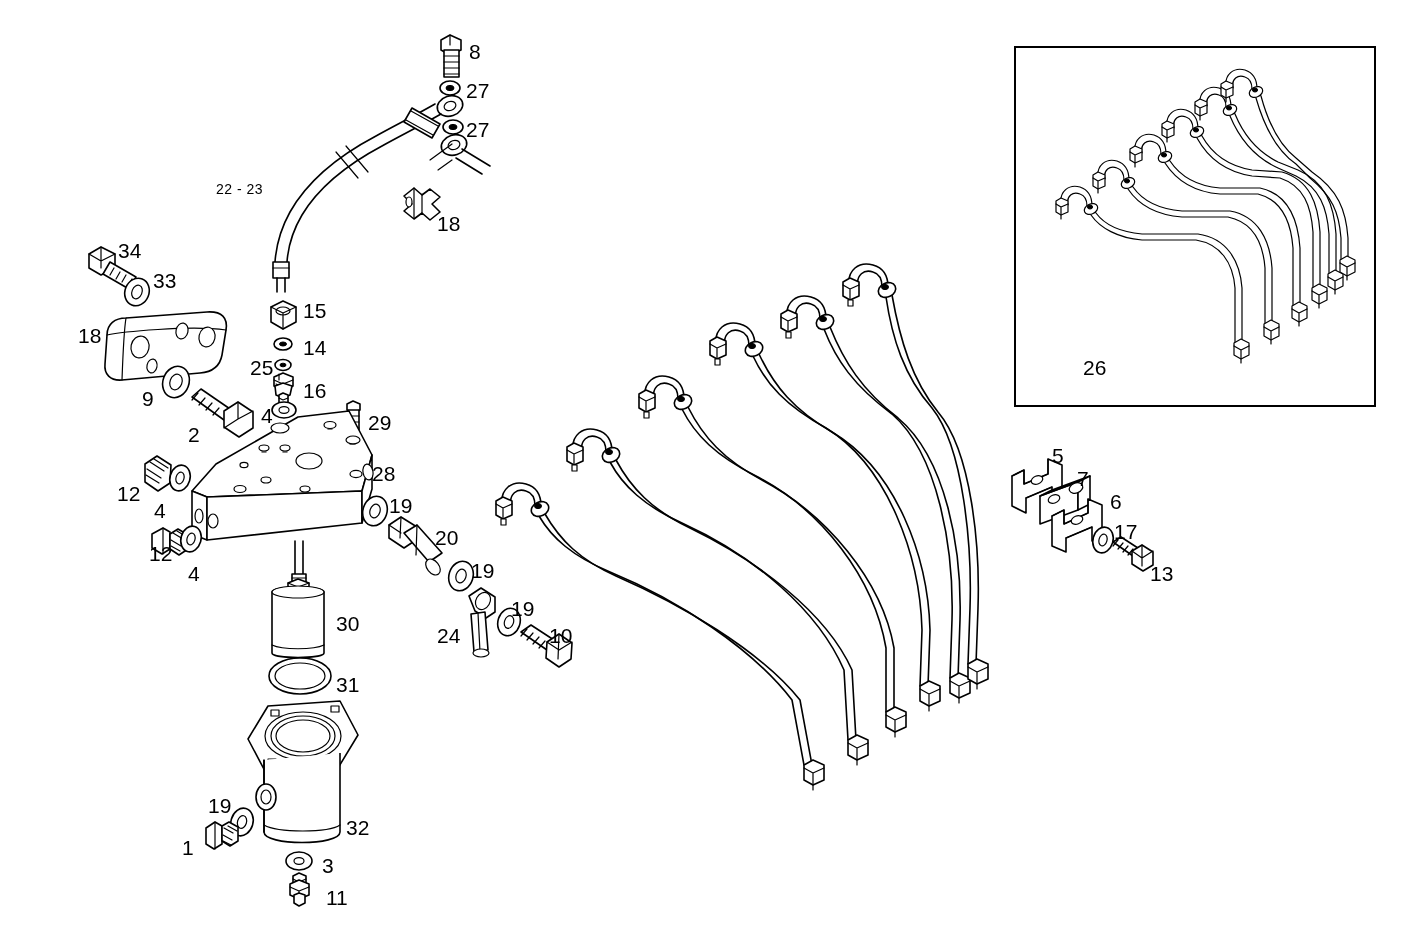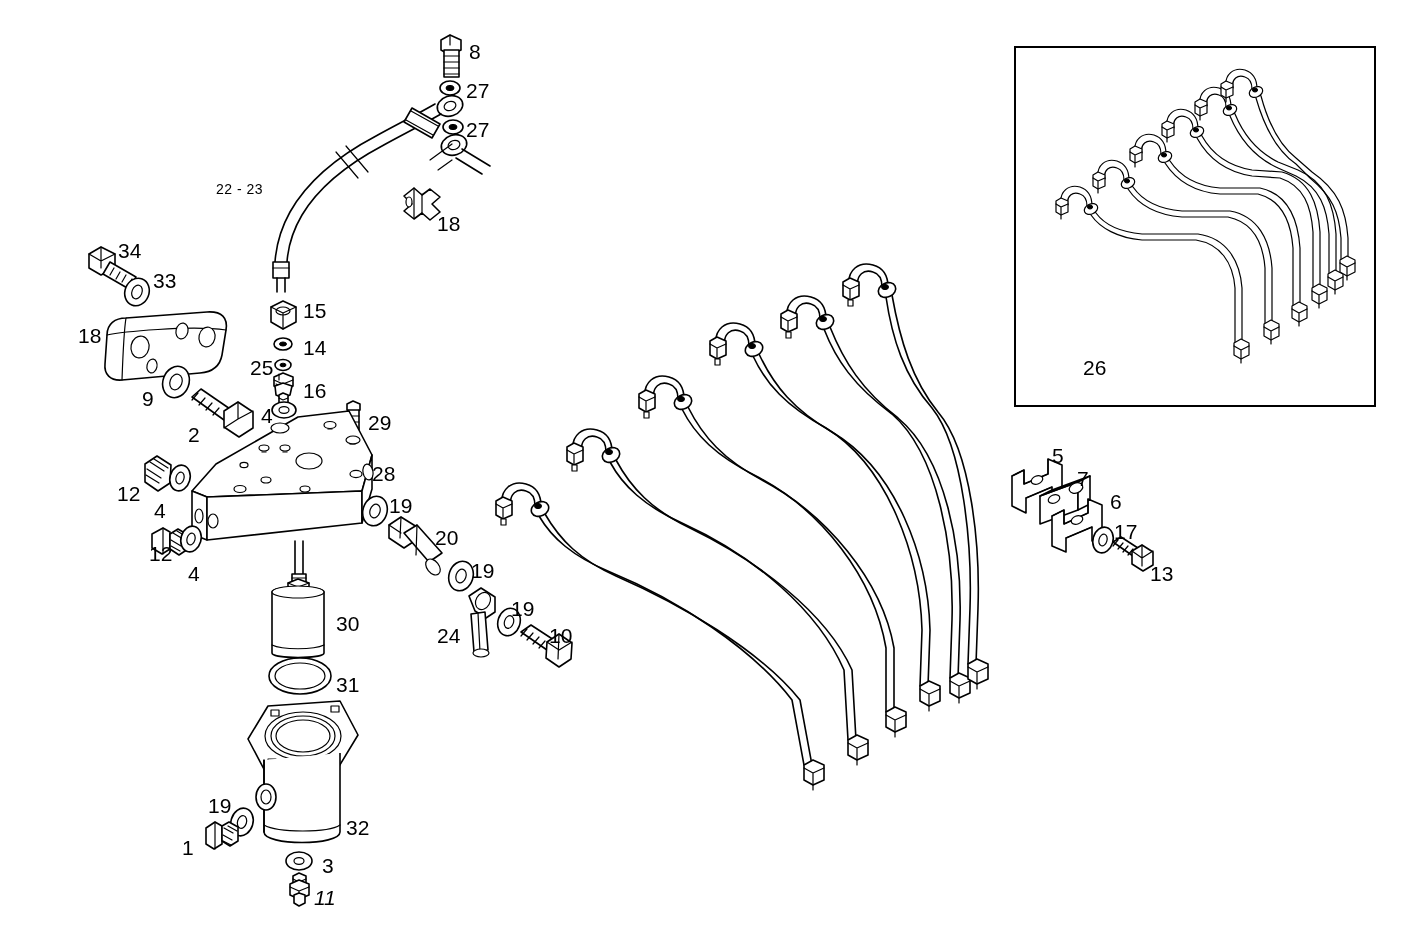--- a/index.html
+++ b/index.html
@@ -567,21 +567,21 @@
   <div class="lbl" style="left:471px;top:560px;">19</div>
   <div class="lbl" style="left:511px;top:598px;">19</div>
   <div class="lbl" style="left:437px;top:625px;">24</div>
   <div class="lbl" style="left:549px;top:625px;">10</div>
   <div class="lbl" style="left:336px;top:573px;margin-top:40px;">30</div>
   <div class="lbl" style="left:336px;top:674px;text-align:right;">31</div>
   <div class="lbl" style="left:346px;top:777px;margin-top:40px;">32</div>
   <div class="lbl" style="left:208px;top:795px;">19</div>
   <div class="lbl" style="left:182px;top:837px;">1</div>
   <div class="lbl" style="left:322px;top:855px;">3</div>
-  <div class="lbl" style="left:314px;top:887px;font-style:italic;">11</div>
+  <div class="lbl" style="left:326px;top:887px;">11</div>
   <div class="lbl" style="left:1052px;top:445px;">5</div>
   <div class="lbl" style="left:1077px;top:468px;">7</div>
   <div class="lbl" style="left:1110px;top:491px;">6</div>
   <div class="lbl" style="left:1114px;top:521px;">17</div>
   <div class="lbl" style="left:1150px;top:563px;">13</div>
   <div class="lbl" style="left:1043px;top:357px;margin-left:40px;">26</div>
 
 </div>
 
 </body></html>

